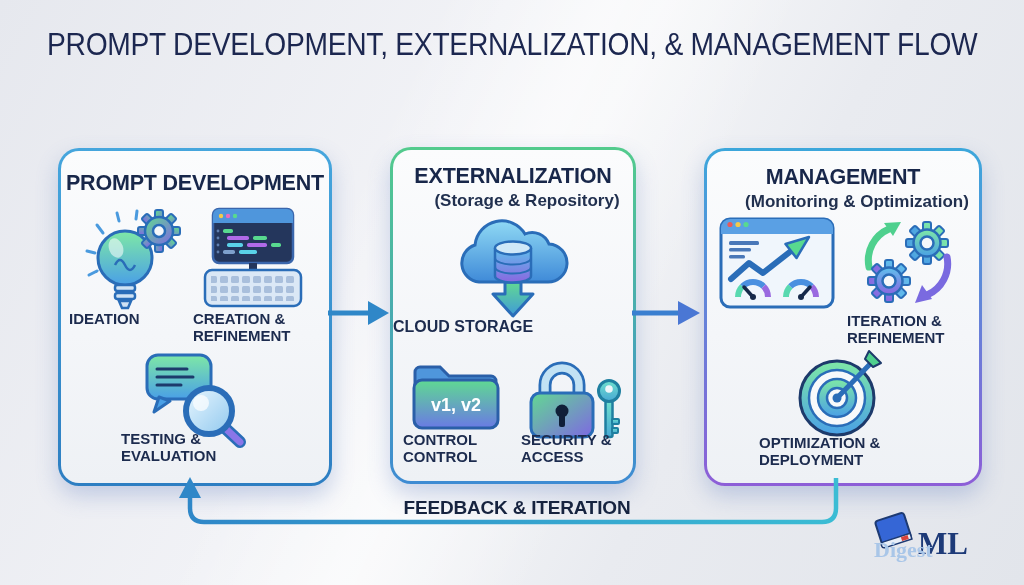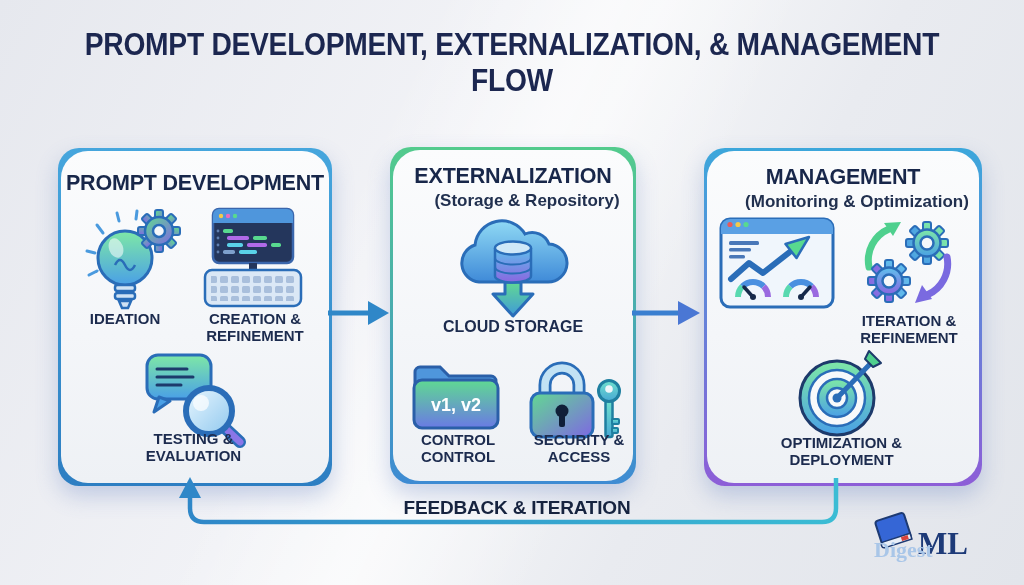--- a/index.html
+++ b/index.html
@@ -3,31 +3,31 @@
 <meta charset="utf-8">
 <style>
   html,body{margin:0;padding:0;}
   body{font-family:"Liberation Sans",sans-serif;background:#dfe2e8;}
   .canvas{position:relative;width:1024px;height:585px;overflow:hidden;
     background:linear-gradient(118deg,#e6e8ee 0%,#f1f2f6 38%,#f5f6f8 50%,#e9ebf0 68%,#e2e5eb 100%);}
   .canvas::before{content:"";position:absolute;inset:0;
     background:linear-gradient(115deg,transparent 34%,rgba(255,255,255,.55) 47%,transparent 62%);
     pointer-events:none;}
   .main-title{position:absolute;top:27px;left:0;width:100%;text-align:center;
-    font-size:31px;font-weight:700;color:#1c2750;letter-spacing:-.3px;}
+    font-size:31px;font-weight:400;color:#1c2750;letter-spacing:-.3px;}
   .main-title span{display:inline-block;transform:scaleX(.91);}
   .box{position:absolute;border-radius:21px;padding:3px;box-shadow:0 10px 22px rgba(90,120,190,.30);}
-  .box-inner{position:relative;width:100%;height:100%;border-radius:27px;
+  .box-inner{position:relative;width:100%;height:100%;border-radius:18px;
     background:linear-gradient(180deg,#fbfcfd 0%,#f4f6f9 55%,#eef1f5 100%);}
   .b1{left:58px;top:148px;width:268px;height:332px;background:linear-gradient(180deg,#46a6dd,#2d7ec2);}
   .b2{left:390px;top:147px;width:240px;height:331px;background:linear-gradient(180deg,#53cb8d,#3e8bd3);}
   .b3{left:704px;top:148px;width:272px;height:332px;background:linear-gradient(180deg,#3ca7db,#8d5ed7);}
   .box-title{position:absolute;left:0;right:0;text-align:center;font-size:21.5px;font-weight:700;color:#18274a;letter-spacing:-.2px;}
   .box-sub{position:absolute;left:0;right:0;text-align:center;font-size:17px;font-weight:700;color:#21304f;padding-left:28px;}
-  .lbl{position:absolute;font-size:15px;font-weight:700;line-height:1.12;text-align:center;color:#1c2b4e;}
+  .lbl{position:absolute;font-size:15px;font-weight:700;line-height:1.12;text-align:left;color:#1c2b4e;}
   .icon{position:absolute;}
   .fwlabel{position:absolute;left:317px;top:497px;width:400px;text-align:center;
     font-size:19px;font-weight:700;color:#16233f;letter-spacing:-.2px;}
   .caption{position:absolute;left:0;top:544px;width:1024px;text-align:center;
     font-size:20.5px;font-weight:400;color:#2b3650;}
   .logo{position:absolute;left:872px;top:506px;width:150px;height:76px;}
   .logo .ml{position:absolute;left:46px;top:0px;font-family:"Liberation Serif",serif;
     font-weight:700;font-size:31px;color:#1d3a78;margin-top:20px;}
   .logo .digest{position:absolute;left:2px;top:31px;font-family:"Liberation Serif",serif;
     font-weight:700;font-size:22px;color:#a9c6e8;}

